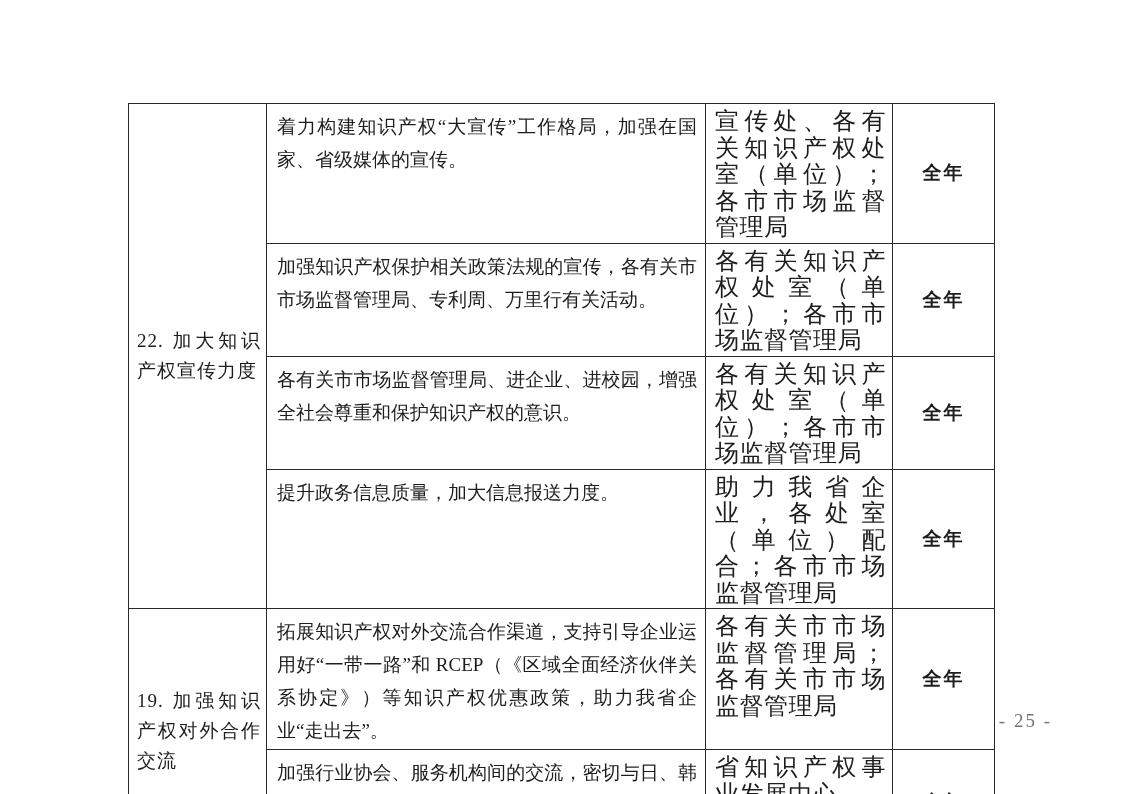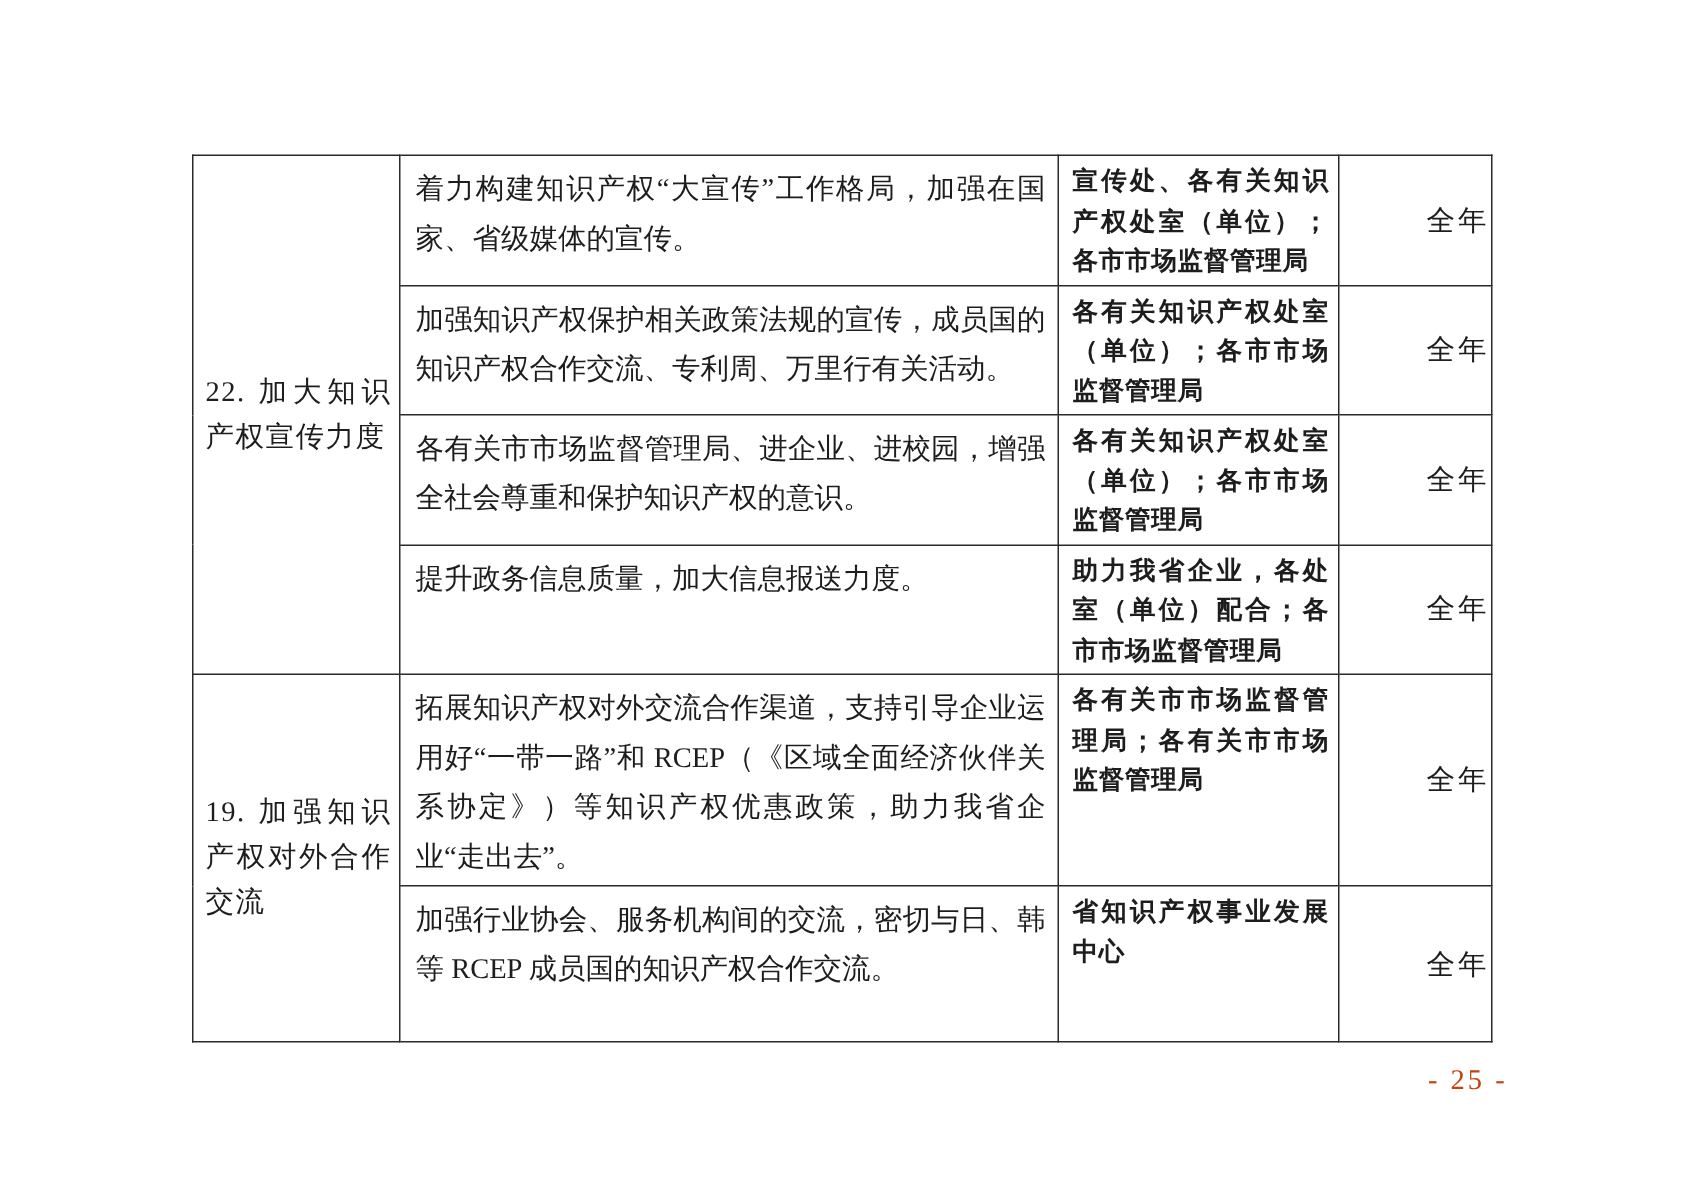--- a/index.html
+++ b/index.html
@@ -42,42 +42,42 @@
     vertical-align: top;
     padding: 6px 8px 2px 10px;
     font-size: 19px;
     line-height: 33px;
     text-align: justify;
     text-justify: inter-ideograph;
   }
   td.dept-cell {
     vertical-align: top;
     padding: 4px 6px 2px 9px;
-    font-size: 17px;
+    font-size: 24px;
     line-height: 26.5px;
     text-align: justify;
     text-justify: inter-ideograph;
     letter-spacing: 0.5px;
-    font-weight: bold;
   }
   td.time-cell {
     vertical-align: middle;
-    text-align: right;
+    text-align: center;
     font-size: 19px;
     letter-spacing: 2px;
+    font-weight: bold;
   }
   .page-number {
     position: absolute;
     left: 952px;
     top: 710px;
     width: 100px;
-    text-align: left;
+    text-align: right;
     font-size: 19px;
     letter-spacing: 2px;
-    color: #c2410c;
+    color: #737373;
   }
 </style>
 </head>
 <body>
 
 <div class="page">
 
   <table class="tasks">
     <colgroup>
       <col style="width:138px">
@@ -88,21 +88,21 @@
     <tbody>
 
       <tr style="height:82px;">
         <td class="group-cell" rowspan="4">22. 加大知识产权宣传力度</td>
         <td class="task-cell">着力构建知识产权“大宣传”工作格局，加强在国家、省级媒体的宣传。</td>
         <td class="dept-cell">宣传处、各有关知识产权处室（单位）；各市市场监督管理局</td>
         <td class="time-cell">全年</td>
       </tr>
 
       <tr style="height:80px;">
-        <td class="task-cell">加强知识产权保护相关政策法规的宣传，成员国的知识产权合作交流、专利周、万里行有关活动。</td>
+        <td class="task-cell">加强知识产权保护相关政策法规的宣传，各有关市市场监督管理局、专利周、万里行有关活动。</td>
         <td class="dept-cell">各有关知识产权处室（单位）；各市市场监督管理局</td>
         <td class="time-cell">全年</td>
       </tr>
 
       <tr style="height:80px;">
         <td class="task-cell">各有关市市场监督管理局、进企业、进校园，增强全社会尊重和保护知识产权的意识。</td>
         <td class="dept-cell">各有关知识产权处室（单位）；各市市场监督管理局</td>
         <td class="time-cell">全年</td>
       </tr>
 

